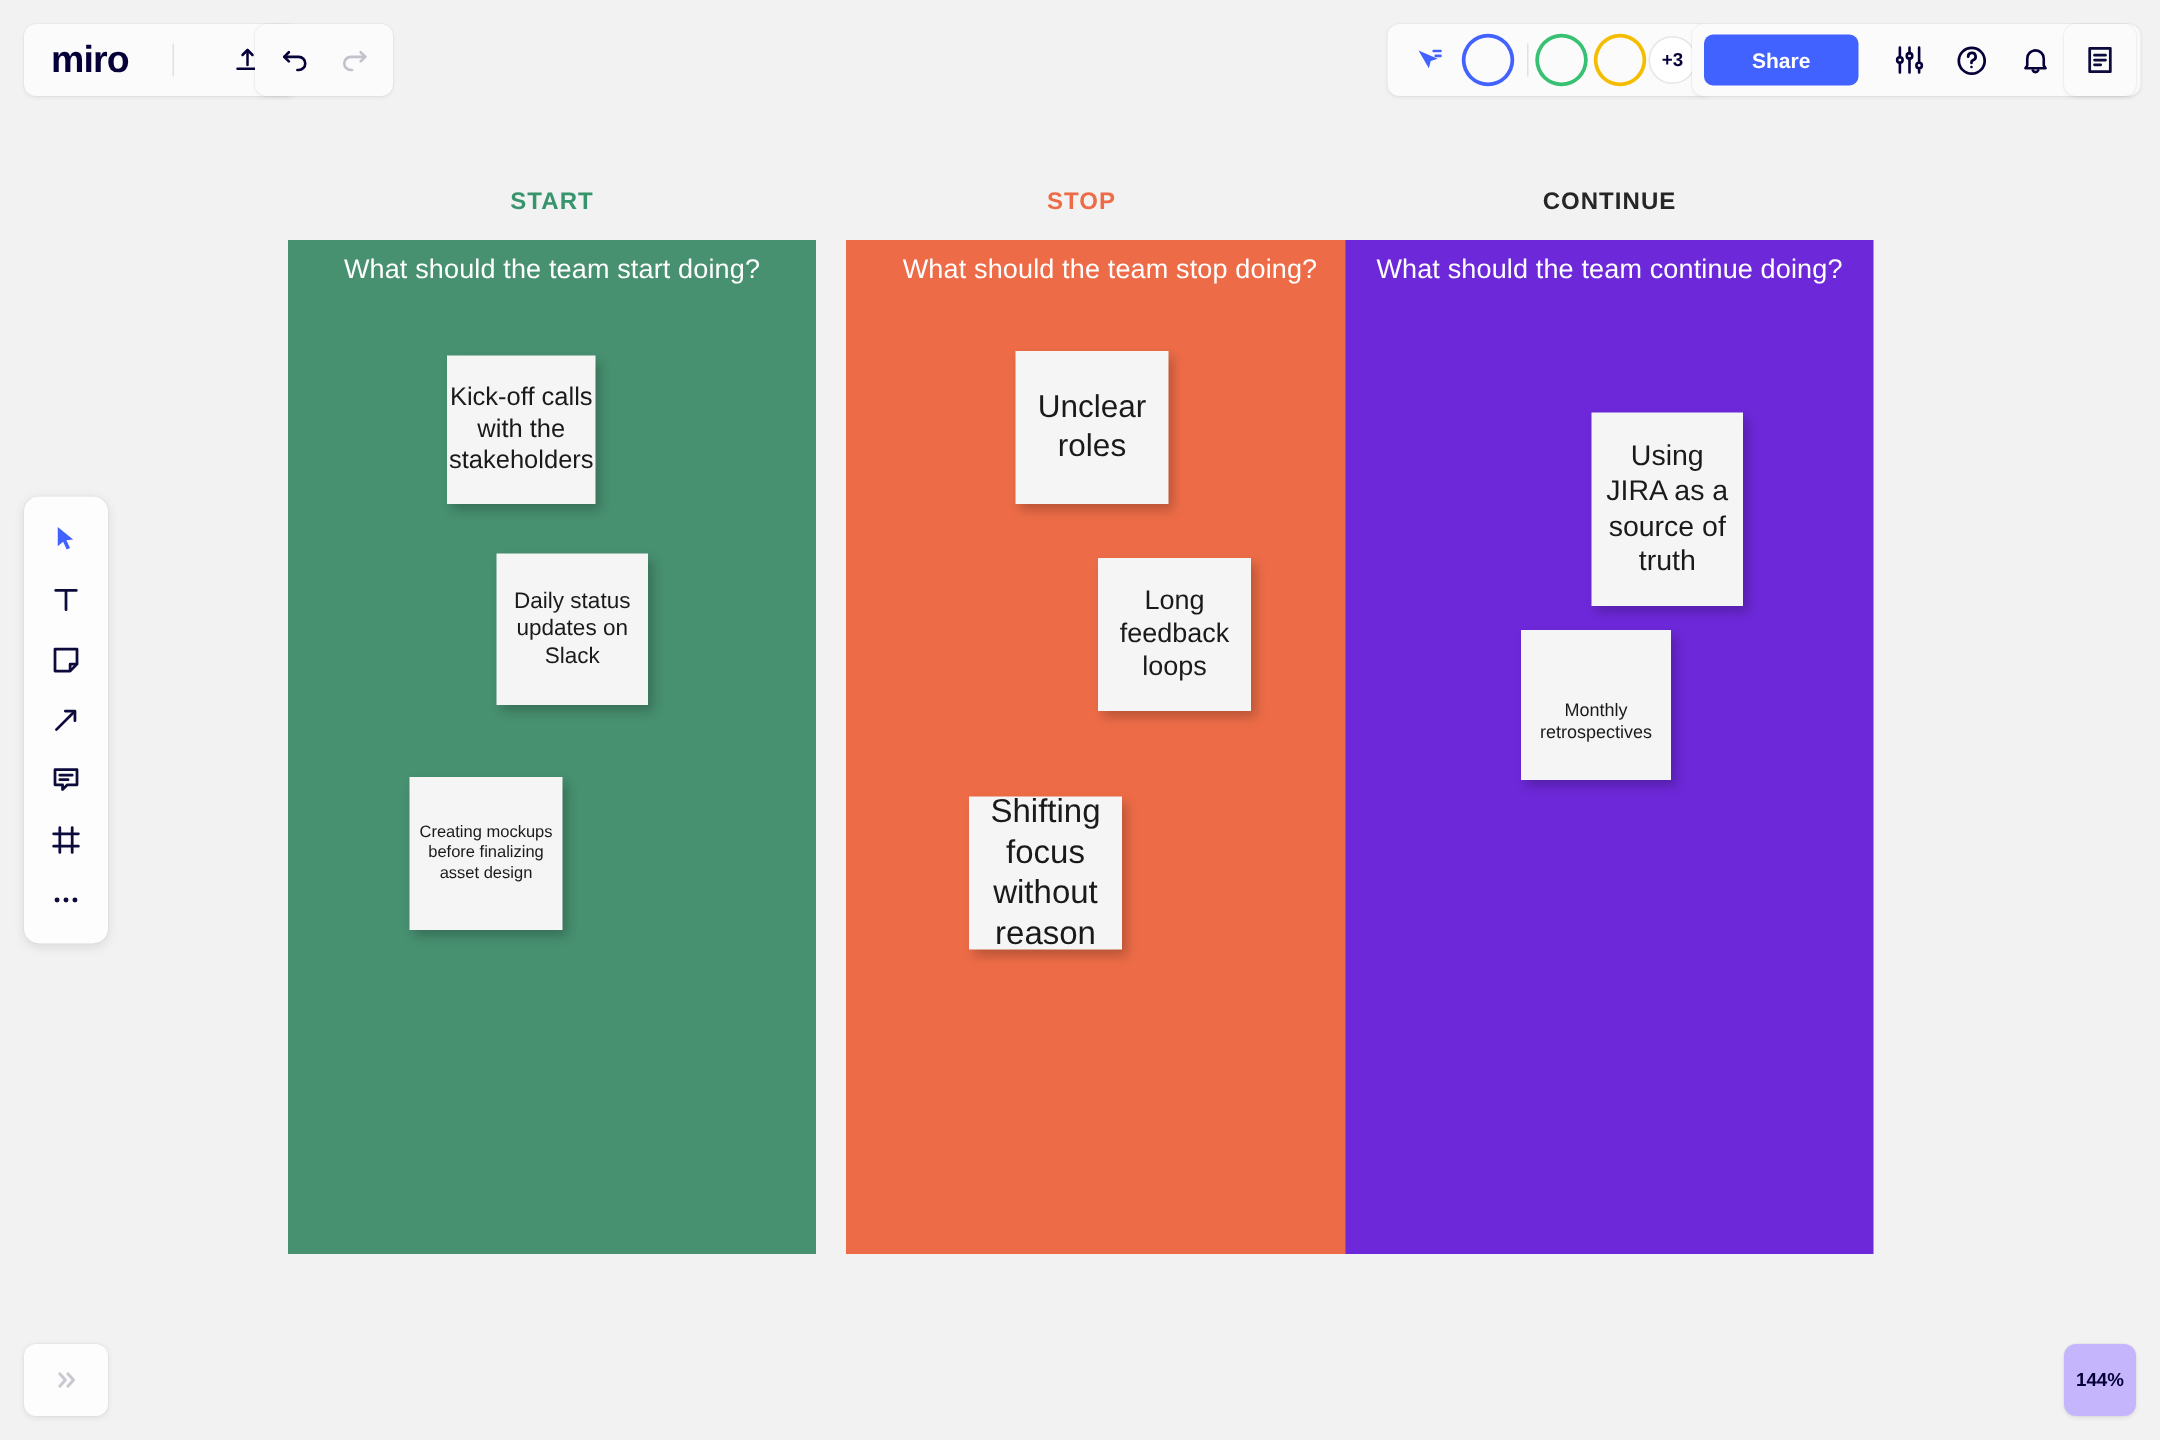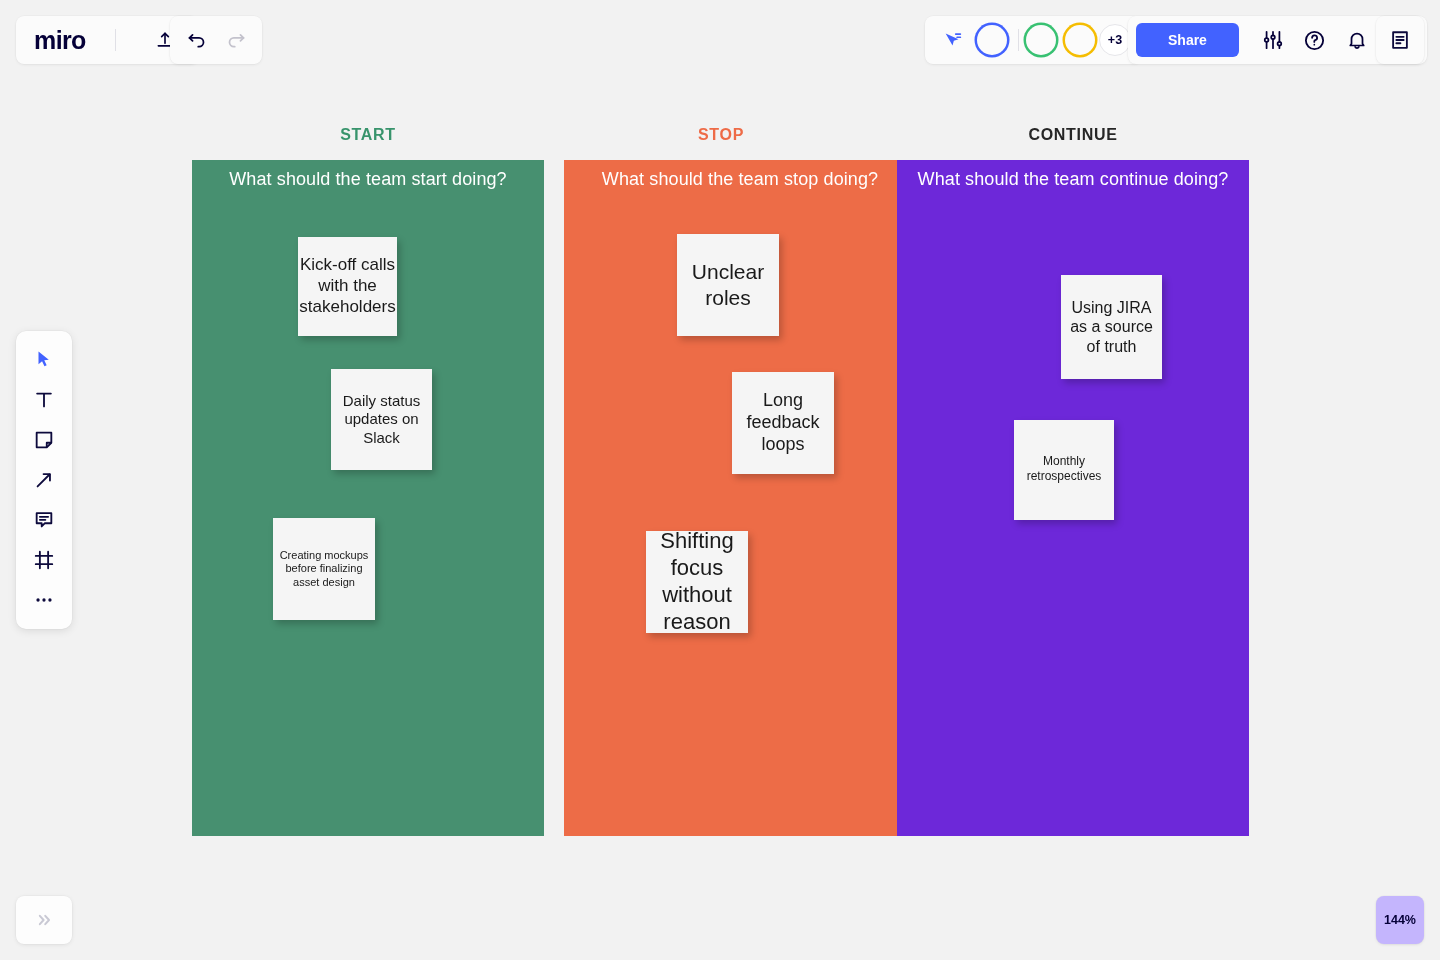--- a/index.html
+++ b/index.html
@@ -203,21 +203,21 @@
     display: flex;
     align-items: center;
     justify-content: center;
     text-align: center;
     color: #1a1a1a;
     box-shadow: 3px 4px 7px rgba(0,0,0,0.22);
     padding: 6px;
     line-height: 1.22;
     cursor: pointer;
   }
-  .note.top-text { align-items: flex-start; padding-top: 34px; }
+  .note.top-text { align-items: flex-start; padding-top: 46px; }
 
   
   .zoom-pill {
     position: absolute;
     right: 16px;
     bottom: 16px;
     width: 48px;
     height: 48px;
     background: #c4b5fd;
     border-radius: 8px;
@@ -266,21 +266,21 @@
 
     <div class="frame" style="left:545px; width:352px; background:#ed6c47;margin-left:19px;">
       <div class="frame-q">What should the team stop doing?</div>
       <div class="note" style="left:113px; top:74px; width:102px; height:102px; font-size:21px;">Unclear roles</div>
       <div class="note" style="left:168px; top:212px; width:102px; height:102px; font-size:18px;">Long feedback loops</div>
       <div class="note" style="left:82px; top:371px; width:102px; height:102px; font-size:22px;">Shifting focus without reason</div>
     </div>
 
     <div class="frame" style="left:897px; width:352px; background:#6d28d9;">
       <div class="frame-q">What should the team continue doing?</div>
-      <div class="note" style="left:164px; top:115px; width:101px; height:104px; font-size:16px;">Using JIRA as a source of truth</div>
+      <div class="note" style="left:164px; top:115px; width:101px; height:129px; font-size:19px;">Using JIRA as a source of truth</div>
       <div class="note top-text" style="left:117px; top:260px; width:100px; height:100px; font-size:12px;">Monthly retrospectives</div>
     </div>
   </div>
 
   <div class="topbar">
 
     <div class="pill grp-logo">
       <span class="logo-text">miro</span>
       <span class="vdiv"></span>
       <span class="icon-btn">

